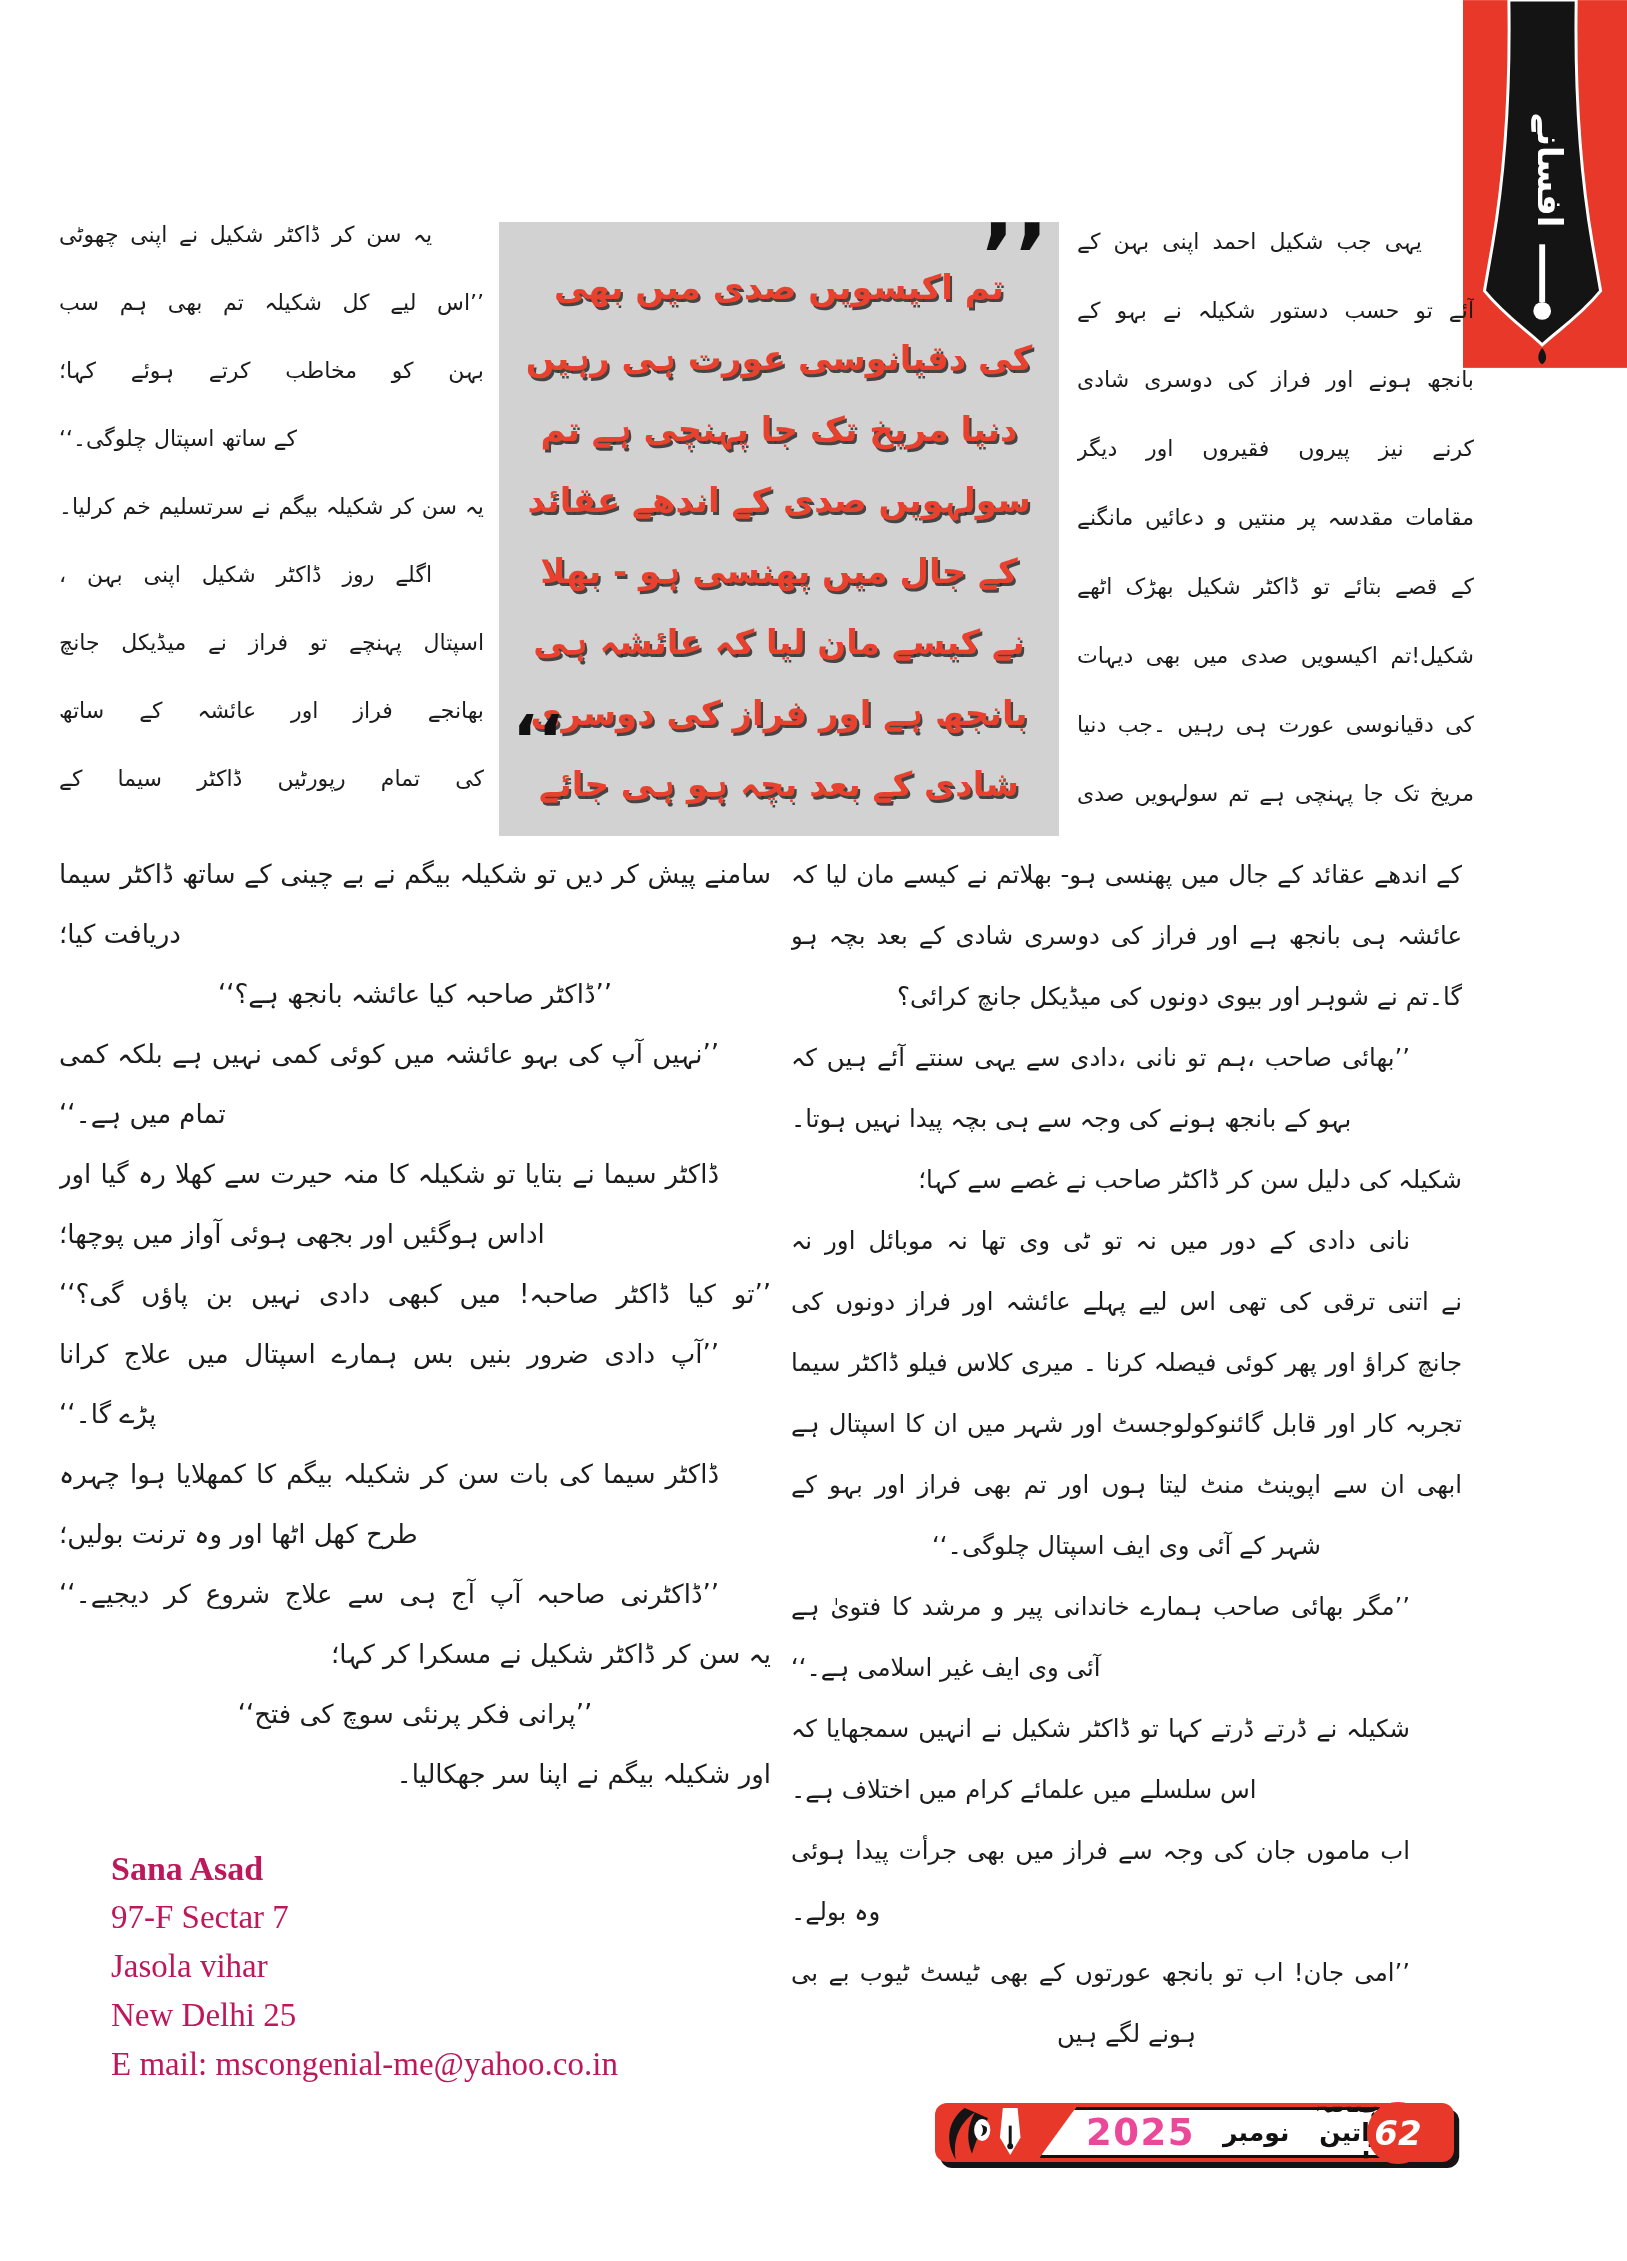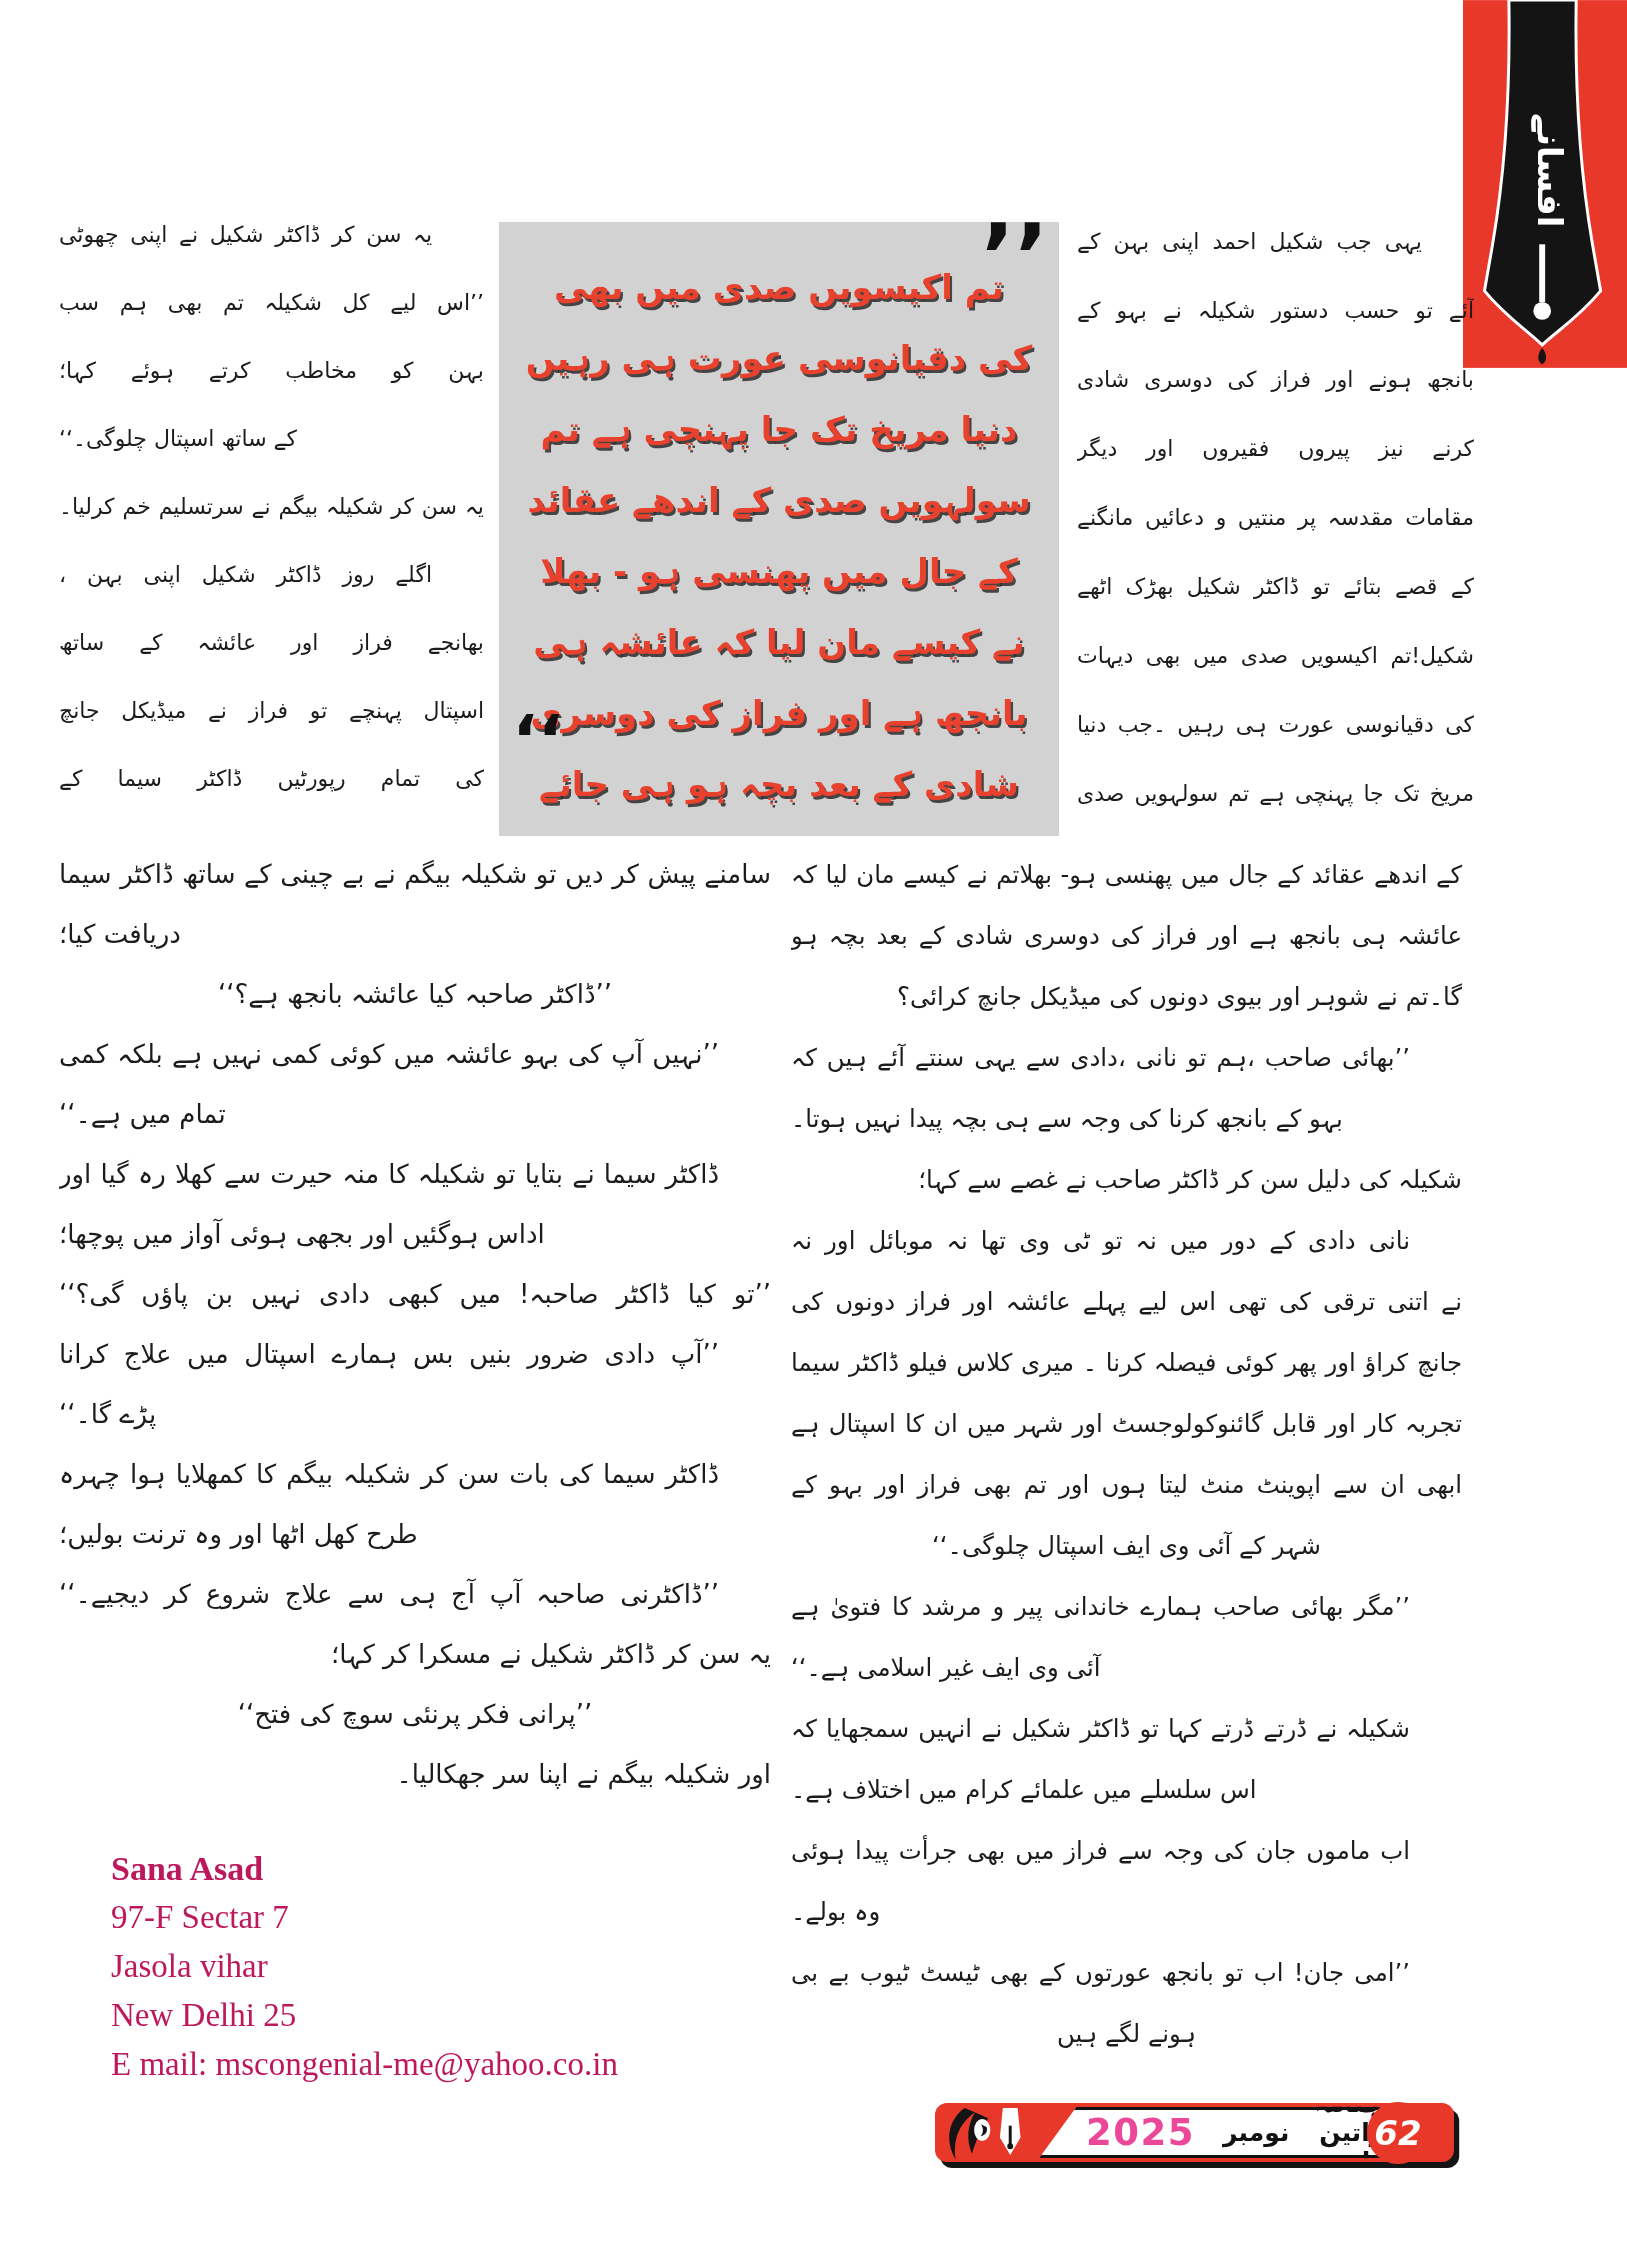--- a/index.html
+++ b/index.html
@@ -113,22 +113,22 @@
     <span class="pq-close">‘‘</span>
   </div>
 
   <div class="col col1top">
       <div class="ln justify indent">یہ سن کر ڈاکٹر شکیل نے اپنی چھوٹی</div>
       <div class="ln justify">’’اس لیے کل شکیلہ تم بھی ہم سب</div>
       <div class="ln justify">بہن کو مخاطب کرتے ہوئے کہا؛</div>
       <div class="ln left">کے ساتھ اسپتال چلوگی۔‘‘</div>
       <div class="ln justify">یہ سن کر شکیلہ بیگم نے سرتسلیم خم کرلیا۔</div>
       <div class="ln justify indent">اگلے روز ڈاکٹر شکیل اپنی بہن ،</div>
+      <div class="ln justify">اسپتال پہنچے تو فراز نے میڈیکل جانچ</div>
       <div class="ln justify">بھانجے فراز اور عائشہ کے ساتھ</div>
-      <div class="ln justify">اسپتال پہنچے تو فراز نے میڈیکل جانچ</div>
       <div class="ln justify">کی تمام رپورٹیں ڈاکٹر سیما کے</div>
     </div>
   <div class="col col2top">
       <div class="ln justify indent">یہی جب شکیل احمد اپنی بہن کے گھر</div>
       <div class="ln justify">آئے تو حسب دستور شکیلہ نے بہو کے</div>
       <div class="ln justify">بانجھ ہونے اور فراز کی دوسری شادی</div>
       <div class="ln justify">کرنے نیز پیروں فقیروں اور دیگر</div>
       <div class="ln justify">مقامات مقدسہ پر منتیں و دعائیں مانگنے</div>
       <div class="ln justify">کے قصے بتائے تو ڈاکٹر شکیل بھڑک اٹھے</div>
       <div class="ln justify">شکیل!تم اکیسویں صدی میں بھی دیہات</div>
@@ -151,21 +151,21 @@
       <div class="ln justify indent">’’ڈاکٹرنی صاحبہ آپ آج ہی سے علاج شروع کر دیجیے۔‘‘</div>
       <div class="ln right">یہ سن کر ڈاکٹر شکیل نے مسکرا کر کہا؛</div>
       <div class="ln center">’’پرانی فکر پرنئی سوچ کی فتح‘‘</div>
       <div class="ln right">اور شکیلہ بیگم نے اپنا سر جھکالیا۔</div>
     </div>
   <div class="col col2bot">
       <div class="ln justify">کے اندھے عقائد کے جال میں پھنسی ہو- بھلاتم نے کیسے مان لیا کہ</div>
       <div class="ln justify">عائشہ ہی بانجھ ہے اور فراز کی دوسری شادی کے بعد بچہ ہو ہی جائے</div>
       <div class="ln right">گا۔تم نے شوہر اور بیوی دونوں کی میڈیکل جانچ کرائی؟</div>
       <div class="ln justify indent">’’بھائی صاحب ،ہم تو نانی ،دادی سے یہی سنتے آئے ہیں کہ</div>
-      <div class="ln left">بہو کے بانجھ کرنا کی وجہ سے ہی بچہ پیدا نہیں ہوتا۔</div>
+      <div class="ln left">بہو کے بانجھ ہونے کی وجہ سے ہی بچہ پیدا نہیں ہوتا۔</div>
       <div class="ln right">شکیلہ کی دلیل سن کر ڈاکٹر صاحب نے غصے سے کہا؛</div>
       <div class="ln justify indent">نانی دادی کے دور میں نہ تو ٹی وی تھا نہ موبائل اور نہ سائنس</div>
       <div class="ln justify">نے اتنی ترقی کی تھی اس لیے پہلے عائشہ اور فراز دونوں کی میڈیکل</div>
       <div class="ln justify">جانچ کراؤ اور پھر کوئی فیصلہ کرنا ۔ میری کلاس فیلو ڈاکٹر سیما بہت</div>
       <div class="ln justify">تجربہ کار اور قابل گائنوکولوجسٹ اور شہر میں ان کا اسپتال ہے میں</div>
       <div class="ln justify">ابھی ان سے اپوینٹ منٹ لیتا ہوں اور تم بھی فراز اور بہو کے ساتھ</div>
       <div class="ln center">شہر کے آئی وی ایف اسپتال چلوگی۔‘‘</div>
       <div class="ln justify indent">’’مگر بھائی صاحب ہمارے خاندانی پیر و مرشد کا فتویٰ ہے کہ</div>
       <div class="ln left">آئی وی ایف غیر اسلامی ہے۔‘‘</div>
       <div class="ln justify indent">شکیلہ نے ڈرتے ڈرتے کہا تو ڈاکٹر شکیل نے انہیں سمجھایا کہ</div>

